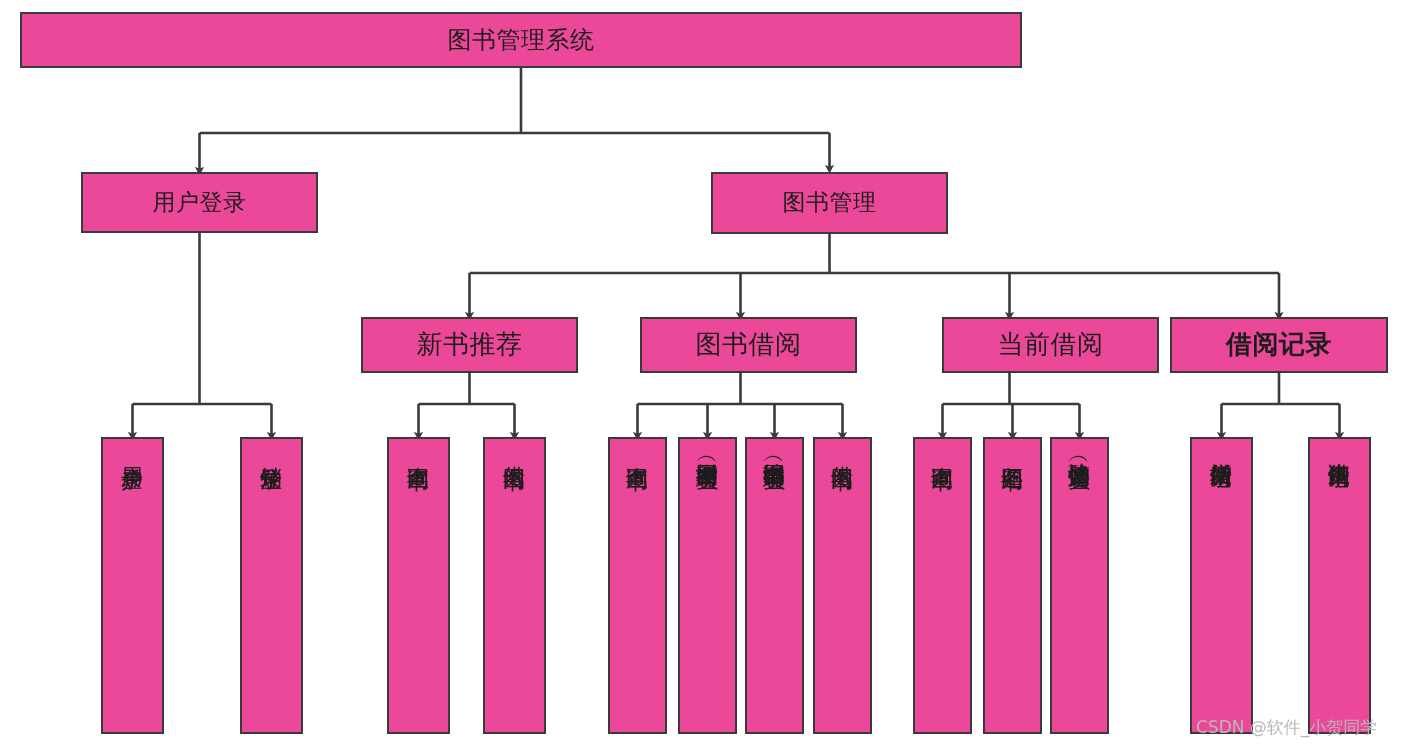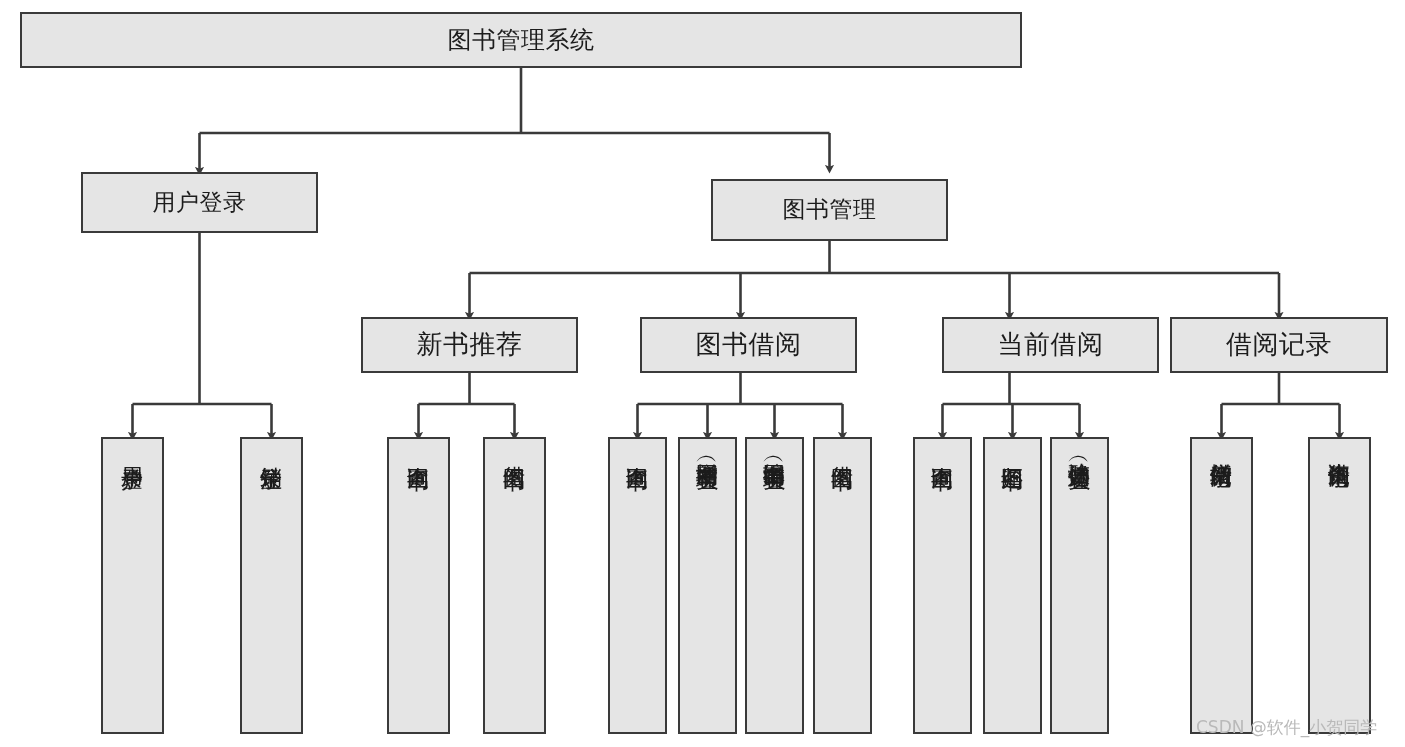--- a/index.html
+++ b/index.html
@@ -23,21 +23,21 @@
     left: 0;
     top: 0;
     width: 1405px;
     height: 747px;
     pointer-events: none;
   }
   .node {
     position: absolute;
     box-sizing: border-box;
     border: 2.4px solid #3a3a3a;
-    background: #e5e5e5;
+    background: #ec4899;
     display: flex;
     align-items: center;
     justify-content: center;
     color: #1c1c1c;
     z-index: 2;
   }
   .node .label {
     display: block;
     text-align: center;
     line-height: 1.28;
@@ -116,33 +116,33 @@
       </g>
   </svg>
 
   <div id="nodes">
       <div class="node root tall-text" style="left: 20px; top: 12px; width: 1002px; height: 56px;">
         <span class="label">图书管理系统</span>
       </div>
       <div class="node lvl1" style="left: 81px; top: 172px; width: 237px; height: 61px;">
         <span class="label">用户登录</span>
       </div>
-      <div class="node lvl1" style="left: 711px; top: 179px; width: 237px; height: 62px;">
+      <div class="node lvl1" style="left: 711px; top: 172px; width: 237px; height: 62px;">
         <span class="label">图书管理</span>
       </div>
       <div class="node lvl2" style="left: 361px; top: 317px; width: 217px; height: 56px;">
         <span class="label">新书推荐</span>
       </div>
       <div class="node lvl2" style="left: 632px; top: 317px; width: 217px; height: 56px; margin-left: 8px;">
         <span class="label">图书借阅</span>
       </div>
       <div class="node lvl2" style="left: 901px; top: 317px; width: 217px; height: 56px; margin-left: 41px;">
         <span class="label">当前借阅</span>
       </div>
-      <div class="node lvl2" style="left: 1170px; top: 317px; width: 218px; height: 56px;">
+      <div class="node lvl2" style="left: 1170px; top: 317px; width: 218px; height: 56px; font-weight: bold;">
         <span class="label">借阅记录</span>
       </div>
       <div class="node leaf" style="left: 101px; top: 437px; width: 63px; height: 297px;">
         <span class="label">用户登录</span>
       </div>
       <div class="node leaf" style="left: 240px; top: 437px; width: 63px; height: 297px;">
         <span class="label">注销登录</span>
       </div>
       <div class="node leaf" style="left: 387px; top: 437px; width: 63px; height: 297px;">
         <span class="label">查询图书</span>

